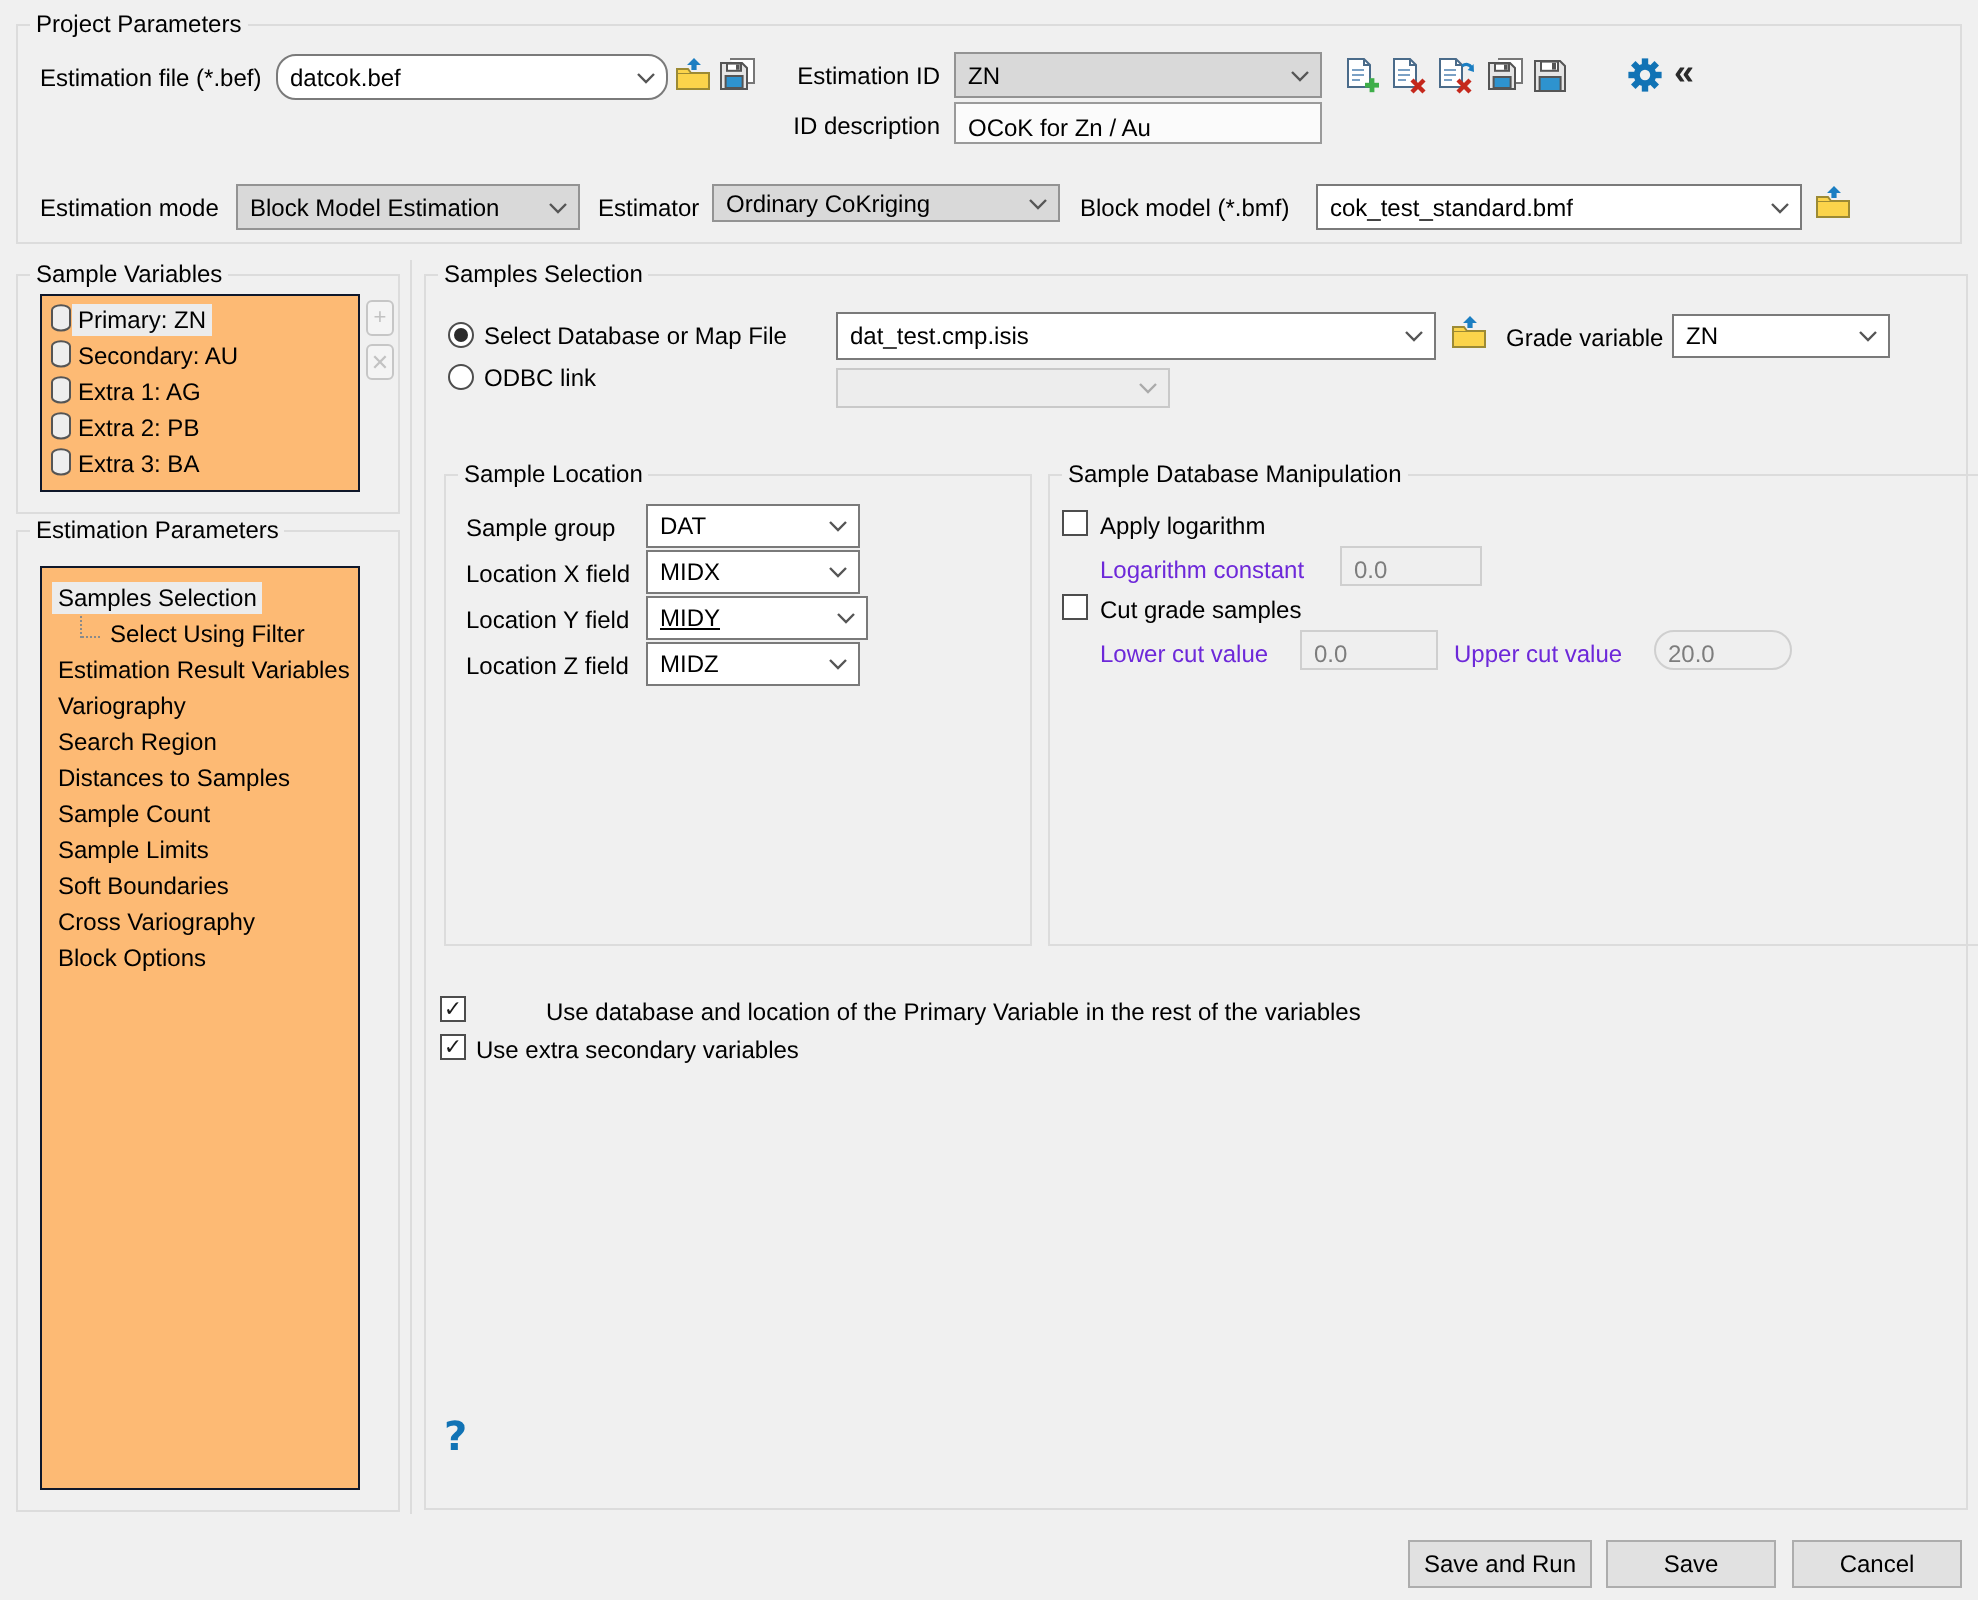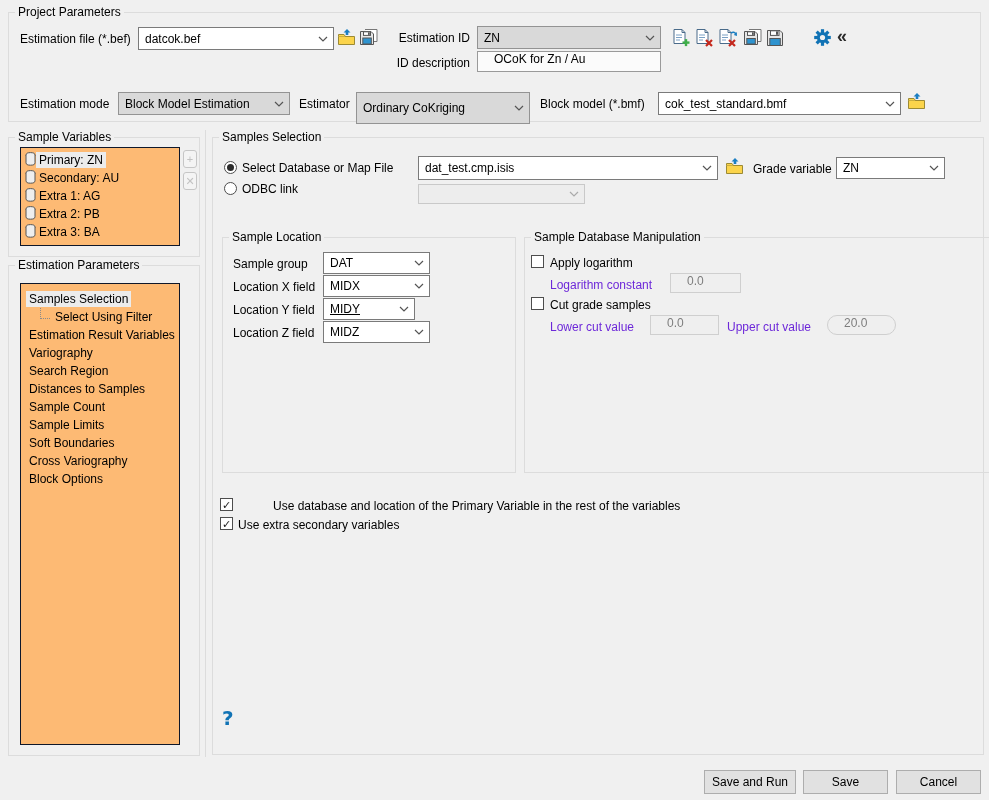--- a/index.html
+++ b/index.html
@@ -12,21 +12,21 @@
   .gb-label{position:absolute;top:-8px;left:6px;background:#f0f0f0;padding:0 3px;line-height:15px;white-space:nowrap;}
   .lbl{position:absolute;white-space:nowrap;line-height:14px;}
   .lbl.right{text-align:right;}
   .lbl.gray{color:#6d28d9;}
   .combo{position:absolute;background:#fff;border:1px solid #7a7a7a;box-sizing:border-box;
          display:flex;align-items:center;padding:0 20px 0 6px;white-space:nowrap;overflow:hidden;}
   .combo .caret{position:absolute;right:5px;top:50%;transform:translateY(-50%);line-height:0;}
   .combo.graybg{background:#d9d9d9;border-color:#939393;}
   .combo.disabled{background:#ededed;border-color:#c9c9c9;}
   .textfield{position:absolute;background:#fff;border:1px solid #7a7a7a;box-sizing:border-box;
-             display:flex;align-items:flex-start;padding:0 16px;white-space:nowrap;overflow:hidden;}
+             display:flex;align-items:flex-end;padding:0 6px;white-space:nowrap;overflow:hidden;}
   .textfield.disabled{background:#efefef;border-color:#cfcfcf;color:#7d7d7d;margin-left:12px;}
   .listbox{position:absolute;background:#fdba74;border:1px solid #0f172a;box-sizing:border-box;overflow:hidden;}
   .list-item{display:flex;align-items:center;height:18px;padding-left:4px;white-space:nowrap;}
   .list-item .txt{padding:1px 3px;}
   .list-item.selected .txt{background:#ececec;}
   .tree-item{display:flex;align-items:center;height:18px;padding-left:5px;white-space:nowrap;}
   .tree-item .txt{padding:1px 3px;}
   .tree-item.selected .txt{background:#ececec;}
   .tree-connector{display:inline-block;width:9px;height:10px;margin:-8px 2px 0 14px;
                   border-left:1px dotted #8a8a8a;border-bottom:1px dotted #8a8a8a;}
@@ -48,21 +48,21 @@
   .help-q{position:absolute;font-weight:bold;font-size:20px;color:#1173b5;font-family:"DejaVu Sans",sans-serif;}
 </style>
 </head>
 <body>
 
 <div class="groupbox" style="left:8px;top:12px;width:973px;height:110px;">
   <span class="gb-label">Project Parameters</span>
 </div>
 
 <span class="lbl" style="left:20px;top:32px;">Estimation file (*.bef)</span>
-<div class="combo" style="left:138px;top:27px;width:196px;height:23px;">
+<div class="combo" style="left:138px;top:27px;width:196px;height:23px;border-radius:10px;">
   <span>datcok.bef</span>
   <span class="caret"><svg width="10" height="6">
         <polyline points="1,1 5,5 9,1" fill="none" stroke="#555" stroke-width="1.2"></polyline>
       </svg></span>
 </div>
 <span class="iconbtn" style="left:337px;top:29px;">
   <svg width="19" height="17" viewBox="0 0 19 17">
     <path d="M1.5,7.5 h16 v8 h-16 z" fill="#fbd44b" stroke="#9c8a34"></path>
     <path d="M1.5,7.5 v-2 h5.5 l1.5,2" fill="#fbd44b" stroke="#9c8a34"></path>
     <polygon points="10,0 13.5,3.5 11.3,3.5 11.3,6 8.7,6 8.7,3.5 6.5,3.5" fill="#1b7ec2"></polygon>
@@ -149,21 +149,21 @@
 <span class="chevron-text" style="left:837px;top:28px;">«</span>
 
 <span class="lbl" style="left:20px;top:97px;">Estimation mode</span>
 <div class="combo graybg" style="left:118px;top:92px;width:172px;height:23px;">
   <span>Block Model Estimation</span>
   <span class="caret"><svg width="10" height="6">
         <polyline points="1,1 5,5 9,1" fill="none" stroke="#555" stroke-width="1.2"></polyline>
       </svg></span>
 </div>
 <span class="lbl" style="left:299px;top:97px;">Estimator</span>
-<div class="combo graybg" style="left:356px;top:92px;width:174px;height:32px;">
+<div class="combo graybg" style="left:356px;top:92px;width:174px;height:19px;">
   <span>Ordinary CoKriging</span>
   <span class="caret"><svg width="10" height="6">
         <polyline points="1,1 5,5 9,1" fill="none" stroke="#555" stroke-width="1.2"></polyline>
       </svg></span>
 </div>
 <span class="lbl" style="left:540px;top:97px;">Block model (*.bmf)</span>
 <div class="combo" style="left:658px;top:92px;width:243px;height:23px;">
   <span>cok_test_standard.bmf</span>
   <span class="caret"><svg width="10" height="6">
         <polyline points="1,1 5,5 9,1" fill="none" stroke="#555" stroke-width="1.2"></polyline>
@@ -308,21 +308,21 @@
       </svg></span>
 </div>
 <span class="lbl" style="left:233px;top:280px;">Location X field</span>
 <div class="combo" style="left:323px;top:275px;width:107px;height:22px;">
   <span>MIDX</span>
   <span class="caret"><svg width="10" height="6">
         <polyline points="1,1 5,5 9,1" fill="none" stroke="#555" stroke-width="1.2"></polyline>
       </svg></span>
 </div>
 <span class="lbl" style="left:233px;top:303px;">Location Y field</span>
-<div class="combo" style="left:323px;top:298px;width:92px;height:22px;text-decoration:underline;">
+<div class="combo" style="left:323px;top:298px;width:111px;height:22px;text-decoration:underline;">
   <span>MIDY</span>
   <span class="caret"><svg width="10" height="6">
         <polyline points="1,1 5,5 9,1" fill="none" stroke="#555" stroke-width="1.2"></polyline>
       </svg></span>
 </div>
 <span class="lbl" style="left:233px;top:326px;">Location Z field</span>
 <div class="combo" style="left:323px;top:321px;width:107px;height:22px;">
   <span>MIDZ</span>
   <span class="caret"><svg width="10" height="6">
         <polyline points="1,1 5,5 9,1" fill="none" stroke="#555" stroke-width="1.2"></polyline>

